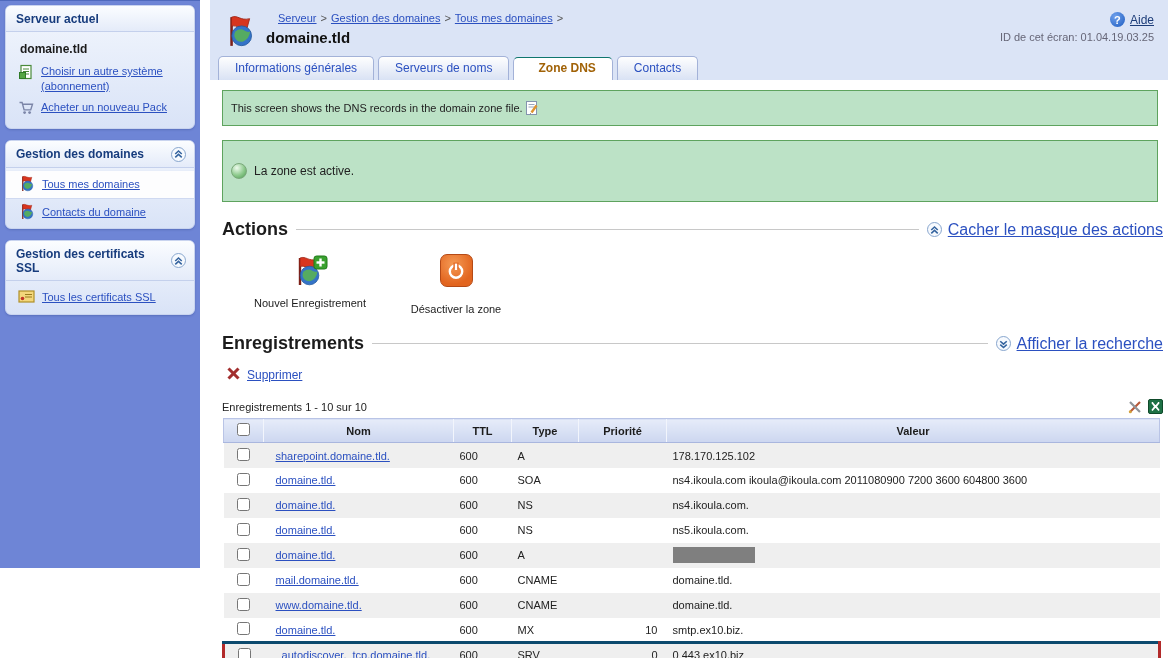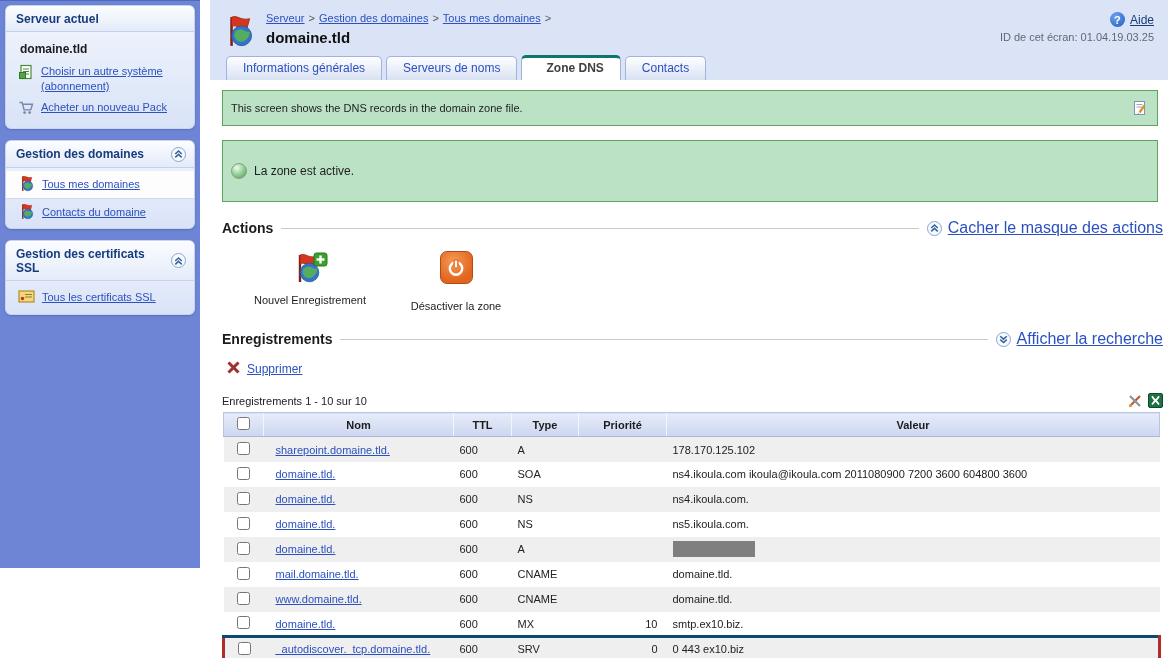--- a/index.html
+++ b/index.html
@@ -23,47 +23,47 @@
   .menu-item .txt { color:#2b50c0; text-decoration:underline; }
   .menu-item.selected { background:#fdfdfe; border-top:1px solid #e7edf9; border-bottom:1px solid #cfd9f1; }
   .chev-circle { width:15px; height:15px; border-radius:50%; background:#f7fafe; border:1px solid #88a6ce;
     display:inline-flex; align-items:center; justify-content:center; cursor:pointer; flex:0 0 auto; }
 
   
   .main { flex:0 0 953px; margin-left:10px; display:flex; flex-direction:column; }
   .top-band { position:relative; height:80px; background:#dbe4f6; flex:0 0 auto; }
   .band-left { position:absolute; left:12px; top:11px; display:flex; gap:10px; }
   .title-icon { width:34px; height:34px; margin-top:3px; }
-  .breadcrumb { font-size:11px; color:#444; padding-top:1px; }
+  .breadcrumb { font-size:11px; color:#444; padding-top:1px;margin-left:12px; }
   .breadcrumb a { color:#2b50c0; text-decoration:underline; cursor:pointer; }
   .breadcrumb .sep { color:#555; margin:0 4px; }
   .page-title { font-size:15px; font-weight:bold; color:#111; margin-top:5px; }
   .band-right { position:absolute; right:14px; top:12px; text-align:right; }
   .help-row { display:flex; align-items:center; gap:5px; justify-content:flex-end; }
   .help-row a { color:#1c3c78; text-decoration:underline; font-size:12px; cursor:pointer; }
   .q-circle { width:15px; height:15px; border-radius:50%; background:radial-gradient(circle at 35% 30%,#6fa0ec,#1d5cc0);
     color:#fff; font-weight:bold; font-size:11px; display:inline-flex; align-items:center; justify-content:center; }
   .screen-id { color:#667; margin-top:4px; }
-  .tabs { position:absolute; left:16px; bottom:0; display:flex; gap:4px; align-items:flex-end; }
+  .tabs { position:absolute; left:8px; bottom:0; display:flex; gap:4px; align-items:flex-end; }
   .tab { padding:4px 16px 5px; border:1px solid #a3b2d8; border-bottom:none; border-radius:5px 5px 0 0;
     background:linear-gradient(#fefefe,#d9e2f4); color:#2b50c0; font-size:12px; cursor:pointer; }
-  .tab.active { background:#fff; border-top:3px solid #0f766e; padding-top:3px; color:#404040; font-weight:bold;padding-left:24px; }
+  .tab.active { background:#fff; border-top:1px solid #0f766e; padding-top:3px; color:#a16207; font-weight:bold;padding-left:24px; }
 
   .content { background:#fff; flex:1; padding:10px 5px 0 12px; }
 
   .msg-bar { border:1px solid #5ea35e; background:#bce2c6; display:flex; align-items:center; width:936px; }
-  .msg-info { padding:8px 8px; justify-content:space-between; margin-bottom:14px; }
+  .msg-info { padding:8px 8px; justify-content:flex-start; margin-bottom:14px; }
   .msg-status { padding:22px 8px; gap:7px; }
   .orb { width:16px; height:16px; border-radius:50%;
     background:radial-gradient(circle at 35% 28%,#eefbee,#8cc98c 55%,#4d9b52); border:1px solid #7aa87a; }
   .msg-status .txt { font-size:12px; }
   .edit-btn { width:18px; height:18px; display:inline-flex; align-items:center; justify-content:center; cursor:pointer; }
 
   .section-head { display:flex; align-items:center; gap:8px; width:941px; margin-top:17px; }
-  .section-title { font-size:14px; font-weight:bold; color:#1c1c1c; white-space:nowrap;text-align:right; }
+  .section-title { font-size:18px; font-weight:bold; color:#1c1c1c; white-space:nowrap;text-align:right; }
   .section-line { flex:1; border-top:1px solid #c8c8c8; }
   .section-link { display:flex; align-items:center; gap:6px; white-space:nowrap; }
   .section-link a { color:#2b50c0; text-decoration:underline; font-size:16px; cursor:pointer; }
 
   .actions-row { display:flex; gap:34px; margin:14px 0 6px 32px; }
   .action { display:flex; flex-direction:column; align-items:center; width:112px; cursor:pointer; }
   .action .lbl { margin-top:6px; text-align:center; line-height:1.3; color:#1c1c1c; }
   .power-box { width:33px; height:33px; border-radius:7px; border:1px solid #b54a16;
     background:radial-gradient(circle at 40% 30%,#f59a55,#e2651f 70%); display:flex; align-items:center; justify-content:center; }
 

